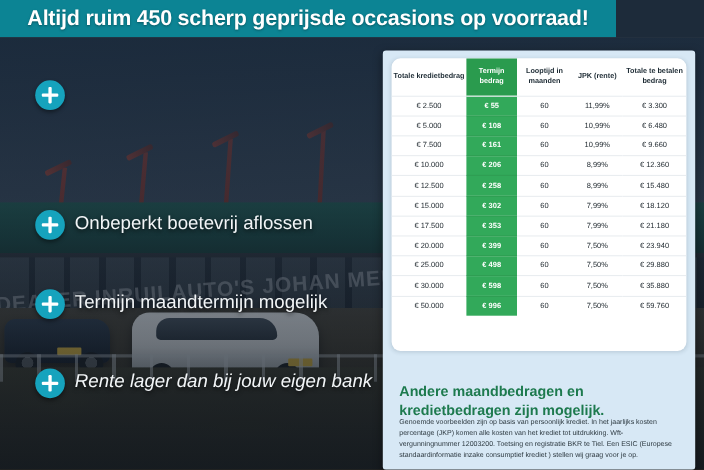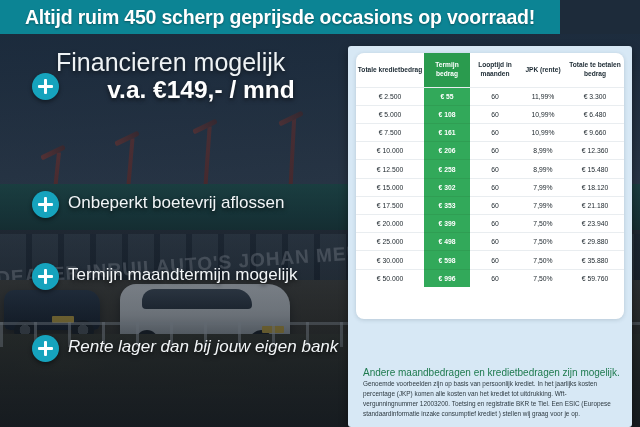--- a/index.html
+++ b/index.html
@@ -144,22 +144,22 @@
   td{
     font-size:6.8px;color:#222b31;text-align:center;
     padding:5.1px 1px;border-top:1px solid #e9edf0;white-space:nowrap;
   }
   col.c1{width:68px;} col.c2{width:46px;} col.c3{width:50px;}
   col.c4{width:46px;} col.c5{width:58px;}
   th.hl{background:#2a9b4e;color:#ffffff;}
   td.hl{background:#32a95a;color:#ffffff;font-weight:bold;border-top:1px solid #2f9e53;}
   tr:first-child td{border-top:1px solid #e9edf0;}
   .note-title{
-    position:absolute;left:15px;top:320px;width:258px;
-    font-size:10px;font-weight:normal;color:#1d7a4e;line-height:1.3;
+    position:absolute;left:15px;top:302px;width:258px;
+    font-size:13px;font-weight:bold;color:#1d7a4e;line-height:1.3;
   }
   .note-body{
     position:absolute;left:15px;top:333px;width:256px;
     font-size:6.4px;color:#2d3940;line-height:1.58;text-align:left;
   }
 </style>
 </head>
 <body>
 
 <div class="banner" data-interactable="false">
@@ -198,24 +198,20 @@
     <div class="wheel" style="left:136px;top:296px;" data-interactable="false"></div>
     <div class="wheel" style="left:250px;top:296px;" data-interactable="false"></div>
     <div class="plate" style="left:262px;top:292px;" data-interactable="false"></div>
 
     <div class="grass" data-interactable="false"></div>
     <div class="railing" data-interactable="false"></div>
     <div class="overlay" data-interactable="false"></div>
   </div>
 
   <div class="left" data-interactable="false">
-    <div class="headline" data-interactable="false">
-      <span data-interactable="false">Financieren mogelijk</span>
-      <span class="l2" data-interactable="false">v.a. €149,- / mnd</span>
-    </div>
 
     <div class="plus" style="left:32px;top:39px;" data-interactable="false"></div>
 
     <div class="plus" style="left:32px;top:157px;" data-interactable="false"></div>
     <div class="bullet-text" style="left:68px;top:159px;" data-interactable="false">Onbeperkt boetevrij aflossen</div>
 
     <div class="plus" style="left:32px;top:229px;" data-interactable="false"></div>
     <div class="bullet-text" style="left:68px;top:231px;" data-interactable="false">Termijn maandtermijn mogelijk</div>
 
     <div class="plus" style="left:32px;top:301px;" data-interactable="false"></div>

